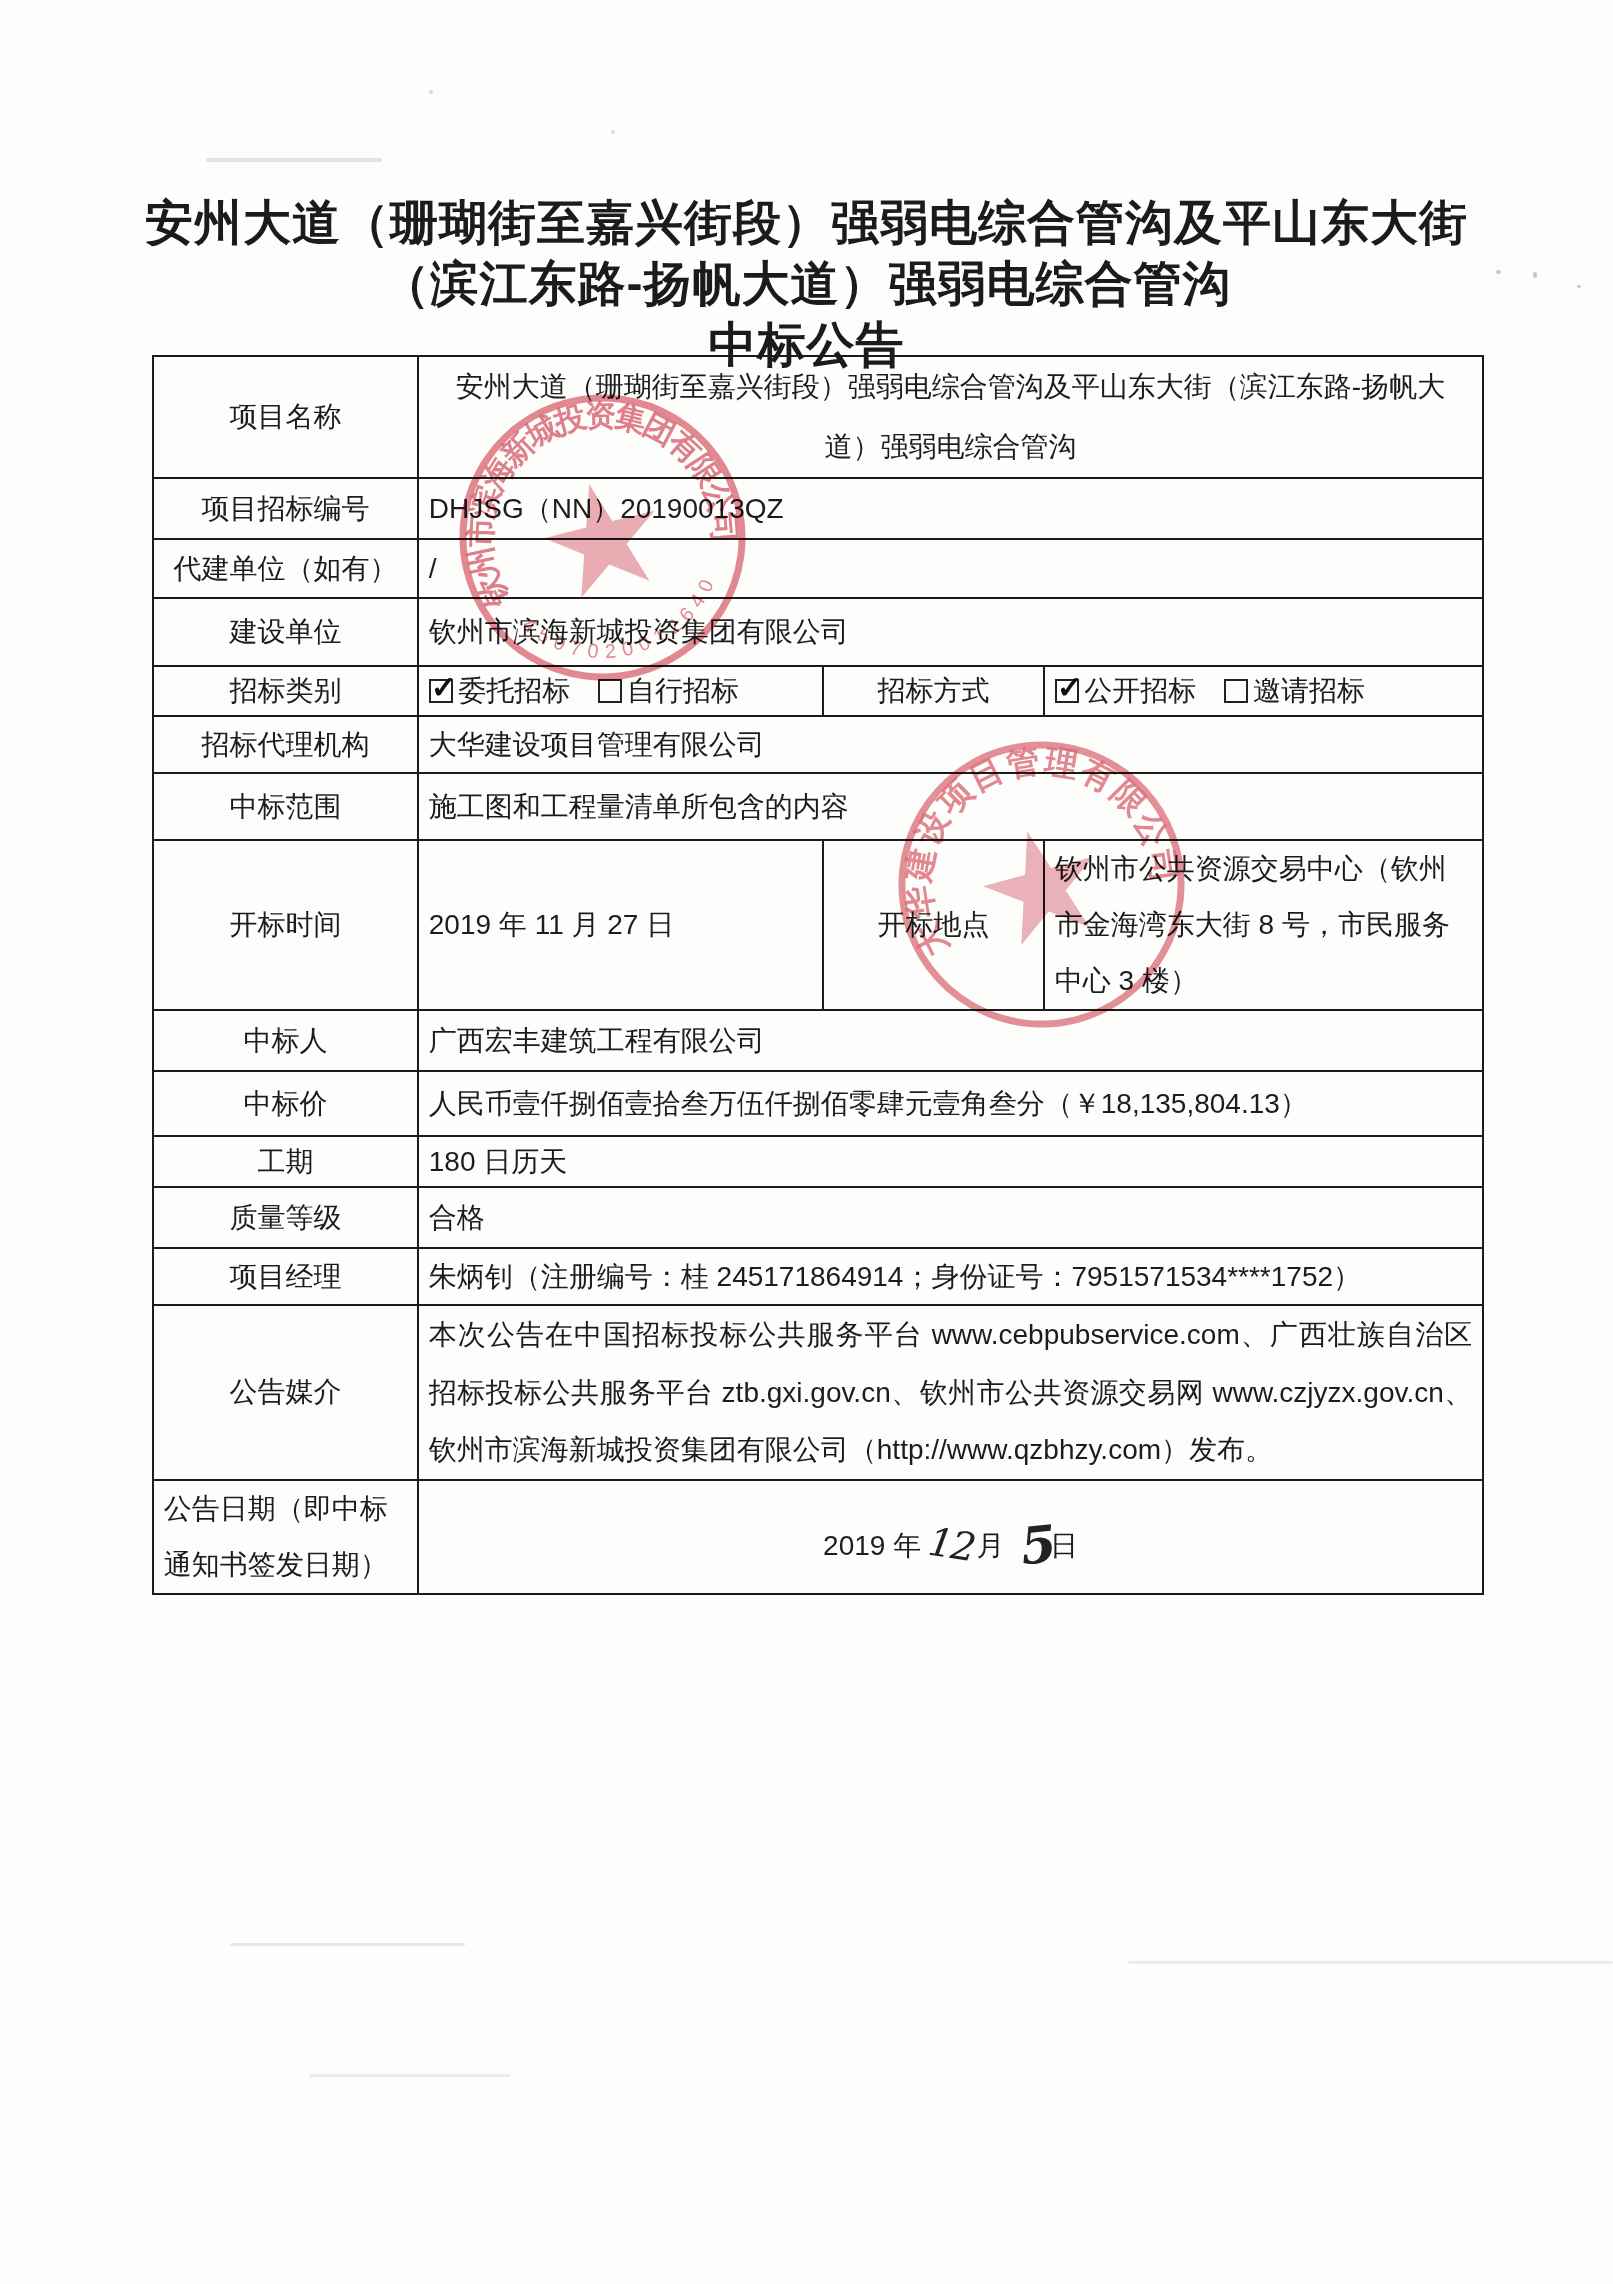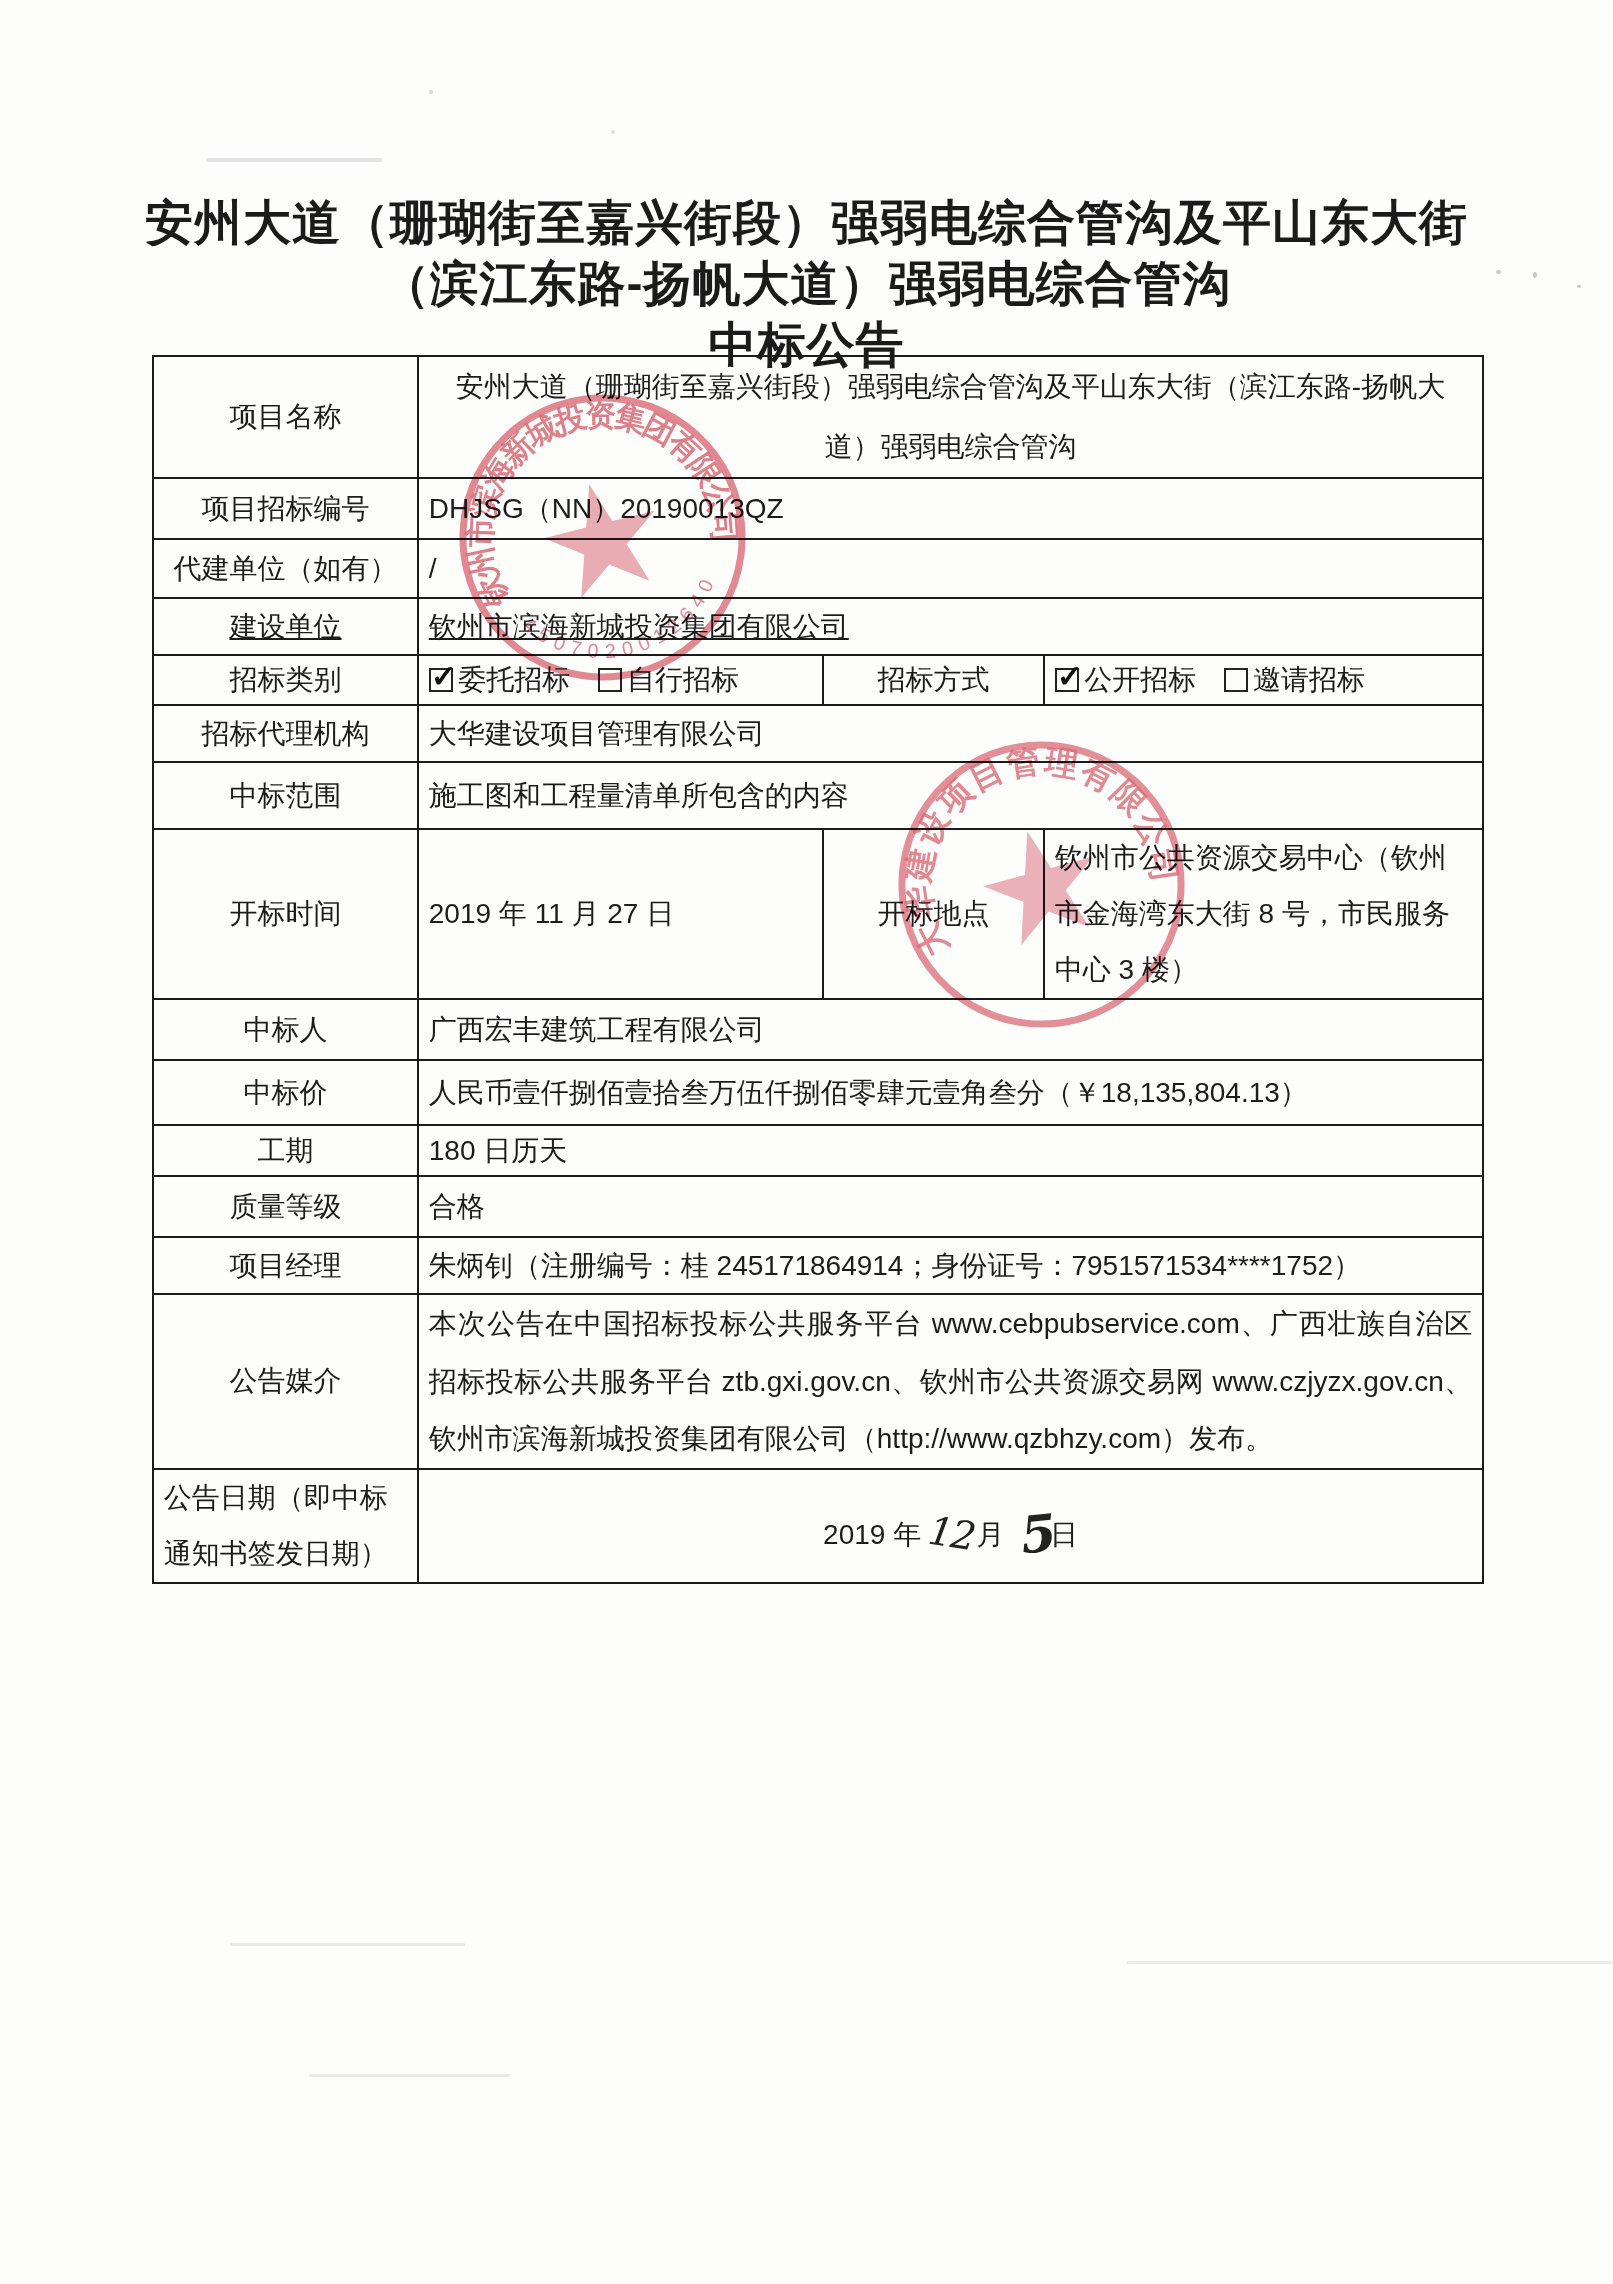--- a/index.html
+++ b/index.html
@@ -113,21 +113,21 @@
       <td class="lab">项目招标编号</td>
       <td class="val-c" colspan="3">DHJSG（NN）20190013QZ</td>
     </tr>
 
     <tr style="height:59px;">
       <td class="lab">代建单位（如有）</td>
       <td class="val-c" colspan="3">/</td>
     </tr>
 
 
-    <tr style="height:57px;text-decoration:underline;">
+    <tr style="height:68px;">
       <td class="lab">建设单位</td>
       <td class="val-c" colspan="3">钦州市滨海新城投资集团有限公司</td>
     </tr>
 
     <tr style="height:50px;padding-left:46px;">
       <td class="lab">招标类别</td>
       <td class="val-c">
         <span class="cbitem"><span class="cb checked"></span><span>委托招标</span></span><span class="cbitem"><span class="cb"></span><span>自行招标</span></span>
       </td>
       <td class="lab">招标方式</td>

